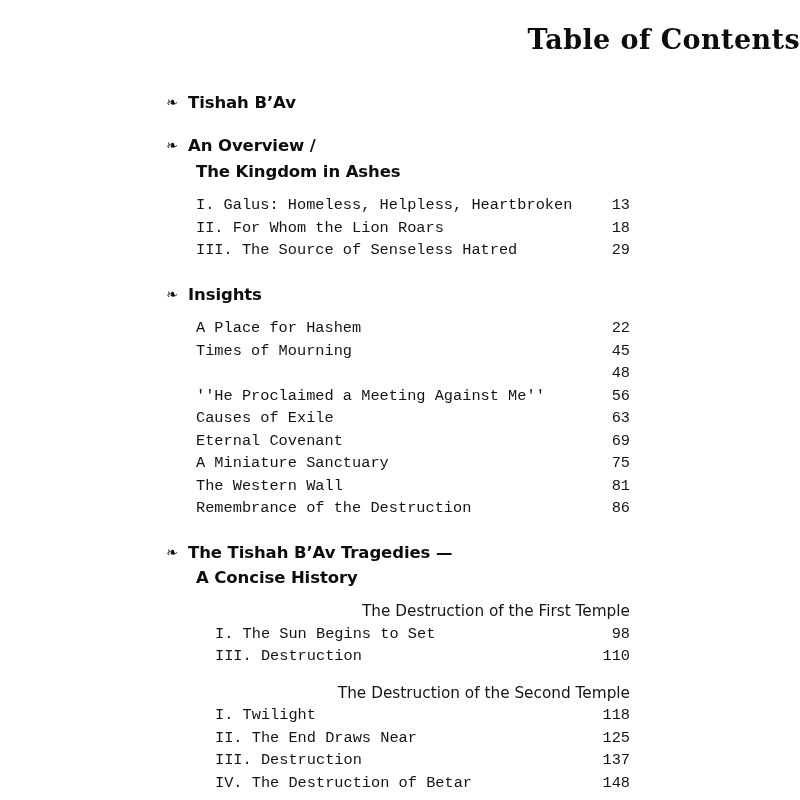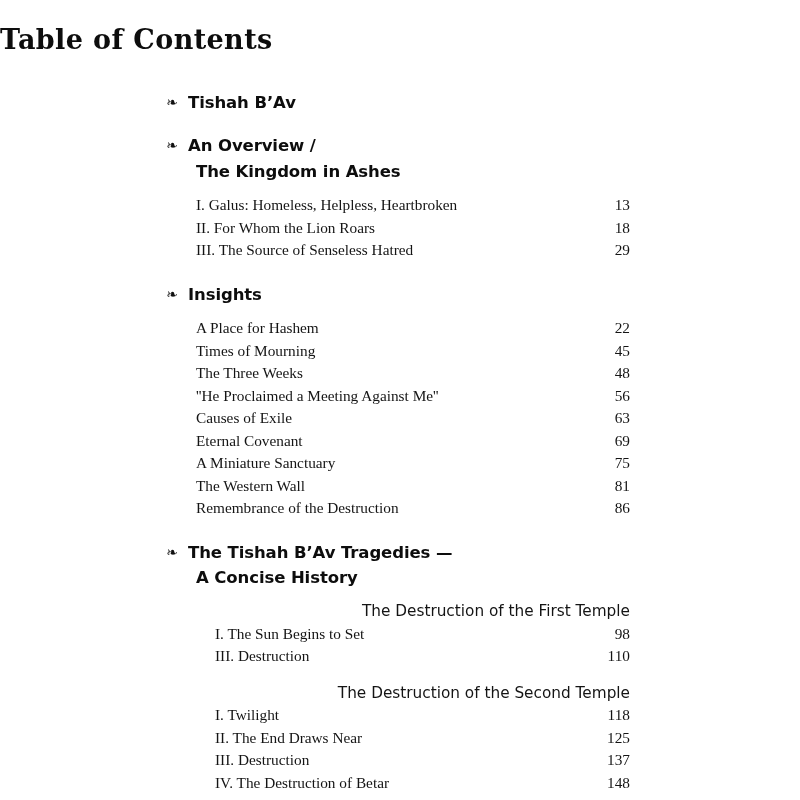--- a/index.html
+++ b/index.html
@@ -19,21 +19,21 @@
   .page {
     position: relative;
     width: 800px;
     height: 800px;
     background: #ffffff;
     box-sizing: border-box;
   }
 
   
   .toc-title {
-    text-align: left;
+    text-align: right;
     font-family: "DejaVu Serif", serif;
     font-weight: bold;
     font-size: 27px;
     letter-spacing: 0.4px;
     color: #0d0d0d;
     padding-top: 24px;
     margin: 0 0 0 0;
   }
 
   
@@ -74,21 +74,21 @@
     margin: 0;
     padding: 0;
     list-style: none;
   }
   .entry {
     display: flex;
     align-items: flex-start;
     font-size: 15.3px;
     line-height: 1.47;
     color: #141414;
-    font-family: Liberation Serif, serif;
+    font-family: Liberation Mono, monospace;
   }
   .entry .label {
     flex: 0 1 auto;
     white-space: nowrap;
   }
   .entry .filler {
     flex: 1 1 auto;
     min-width: 8px;
   }
   .entry .pageno {
@@ -166,21 +166,20 @@
         <span class="label">A Place for Hashem</span>
         <span class="filler"></span>
         <span class="pageno">22</span>
       </li>
       <li class="entry indent-0">
         <span class="label">Times of Mourning</span>
         <span class="filler"></span>
         <span class="pageno">45</span>
       </li>
       <li class="entry indent-0">
-        <span class="label">The Three Weeks</span>
         <span class="filler"></span>
         <span class="pageno">48</span>
       </li>
       <li class="entry indent-0">
         <span class="label">''He Proclaimed a Meeting Against Me''</span>
         <span class="filler"></span>
         <span class="pageno">56</span>
       </li>
       <li class="entry indent-0">
         <span class="label">Causes of Exile</span>

